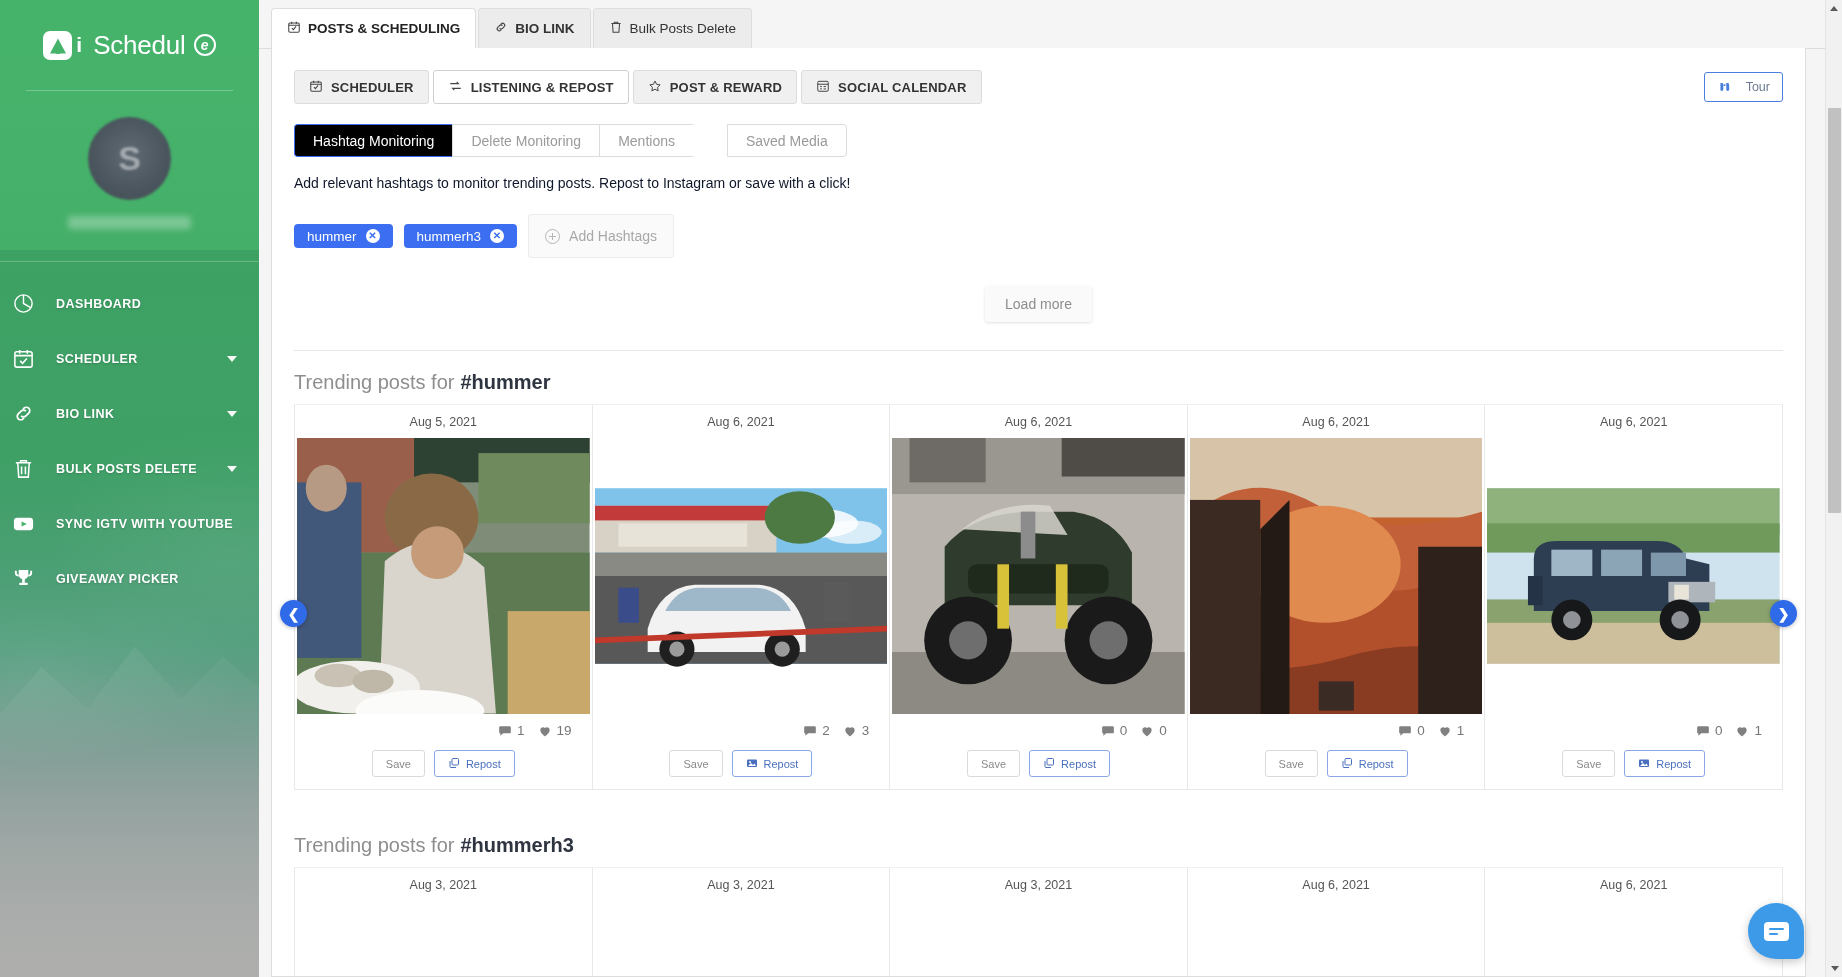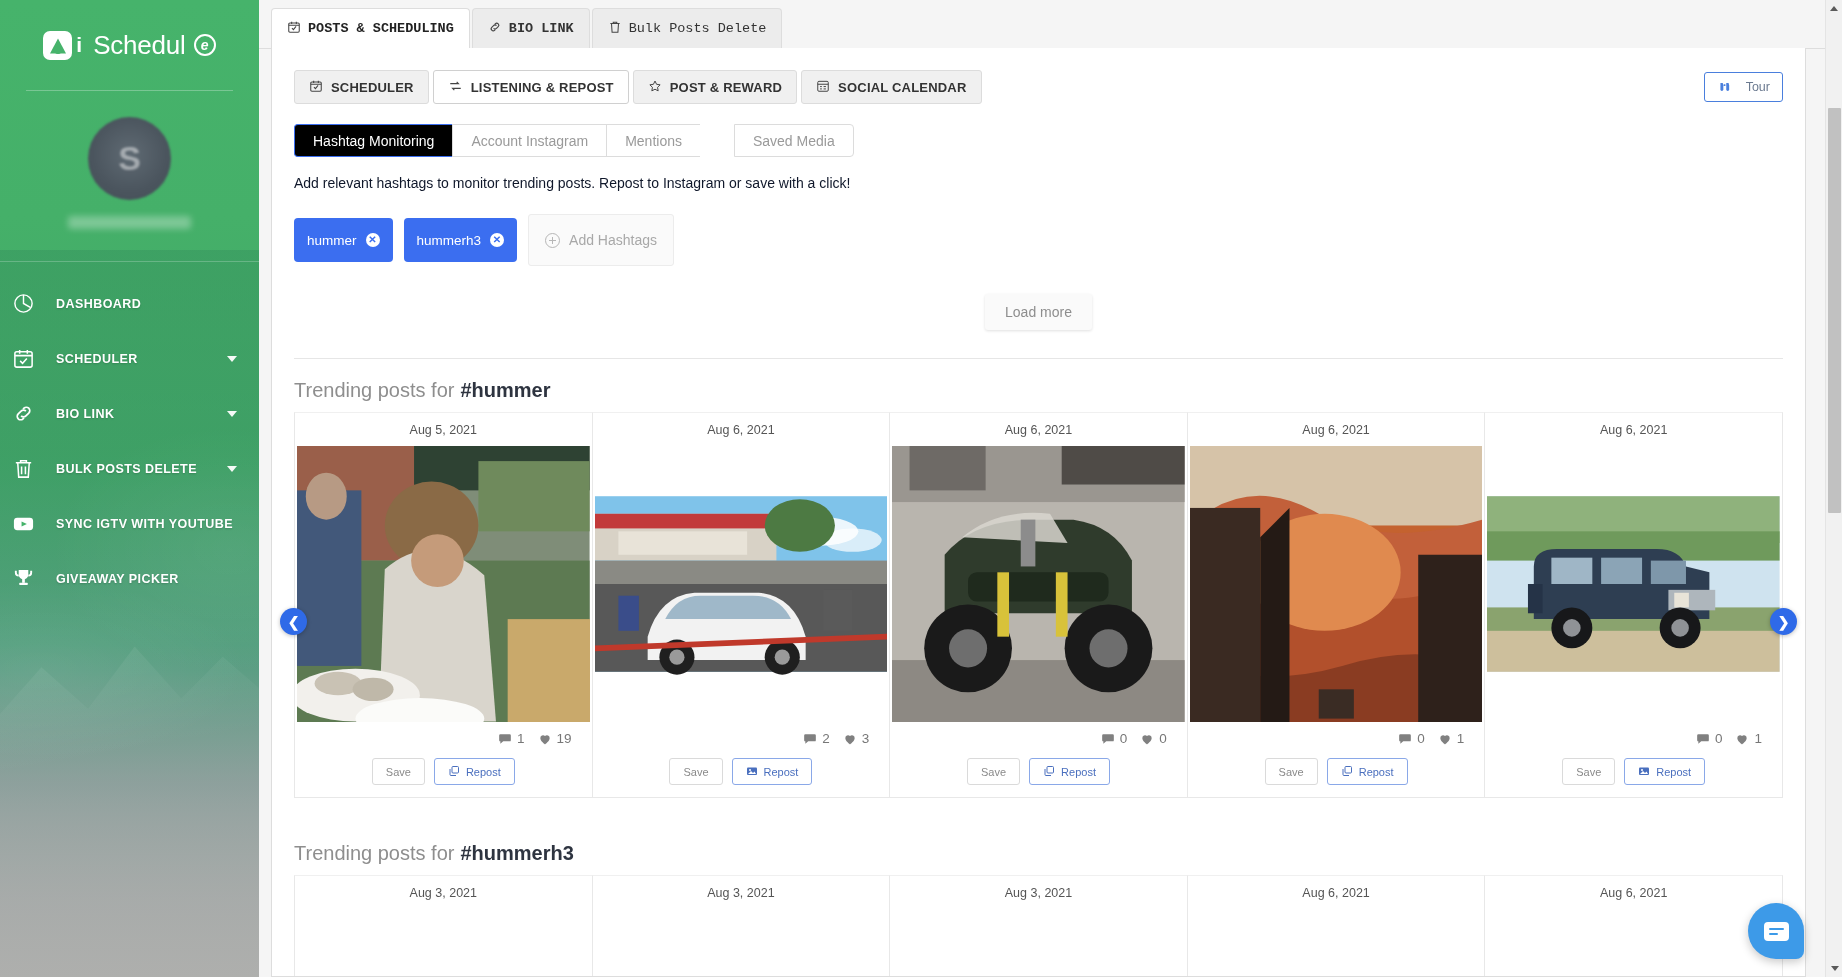--- a/index.html
+++ b/index.html
@@ -109,21 +109,20 @@
     display:flex; align-items:flex-end; gap:2px;
     padding: 9px 0 0 12px; height: 49px;
     border-bottom: 1px solid #ddd; background:#f5f5f5;
   }
   .tab-top {
     display:flex;align-items:center;gap:7px;
     height:40px; padding: 0 15px;
     background:#ececec; border:1px solid #ddd; border-bottom:none;
     border-radius:4px 4px 0 0; font-size:13.5px; color:#333; cursor:pointer;
     font-weight:700;
-    font-family:Liberation Mono, monospace;
   }
   .tab-top.active { background:#fff; border-color:#ddd; color:#222; position:relative; }
   .tab-top.active::after{content:"";position:absolute;left:0;right:0;bottom:-1px;height:2px;background:#fff;}
   .tab-top.plain { font-weight:400; }
 
   .content-card {
     position:absolute; left:12px; right:36px; top:48px; bottom:0;
     background:#fff; border:1px solid #ddd; border-top:none;
     overflow:hidden;
   }
@@ -151,31 +150,31 @@
   }
   .pill:first-child { border-radius:4px 0 0 4px; }
   .pill:last-child { border-right:1px solid #dcdcdc; border-radius:0 4px 4px 0;margin-left:34px; }
   .pill.active { background:#000000; color:#fff; border-color:#3b6ef0; }
 
   .hint { margin: 18px 22px 0 22px; font-size:14px; color:#0f172a; }
 
   .hashtag-row { display:flex; align-items:center; gap:11px; margin: 23px 22px 0 22px; }
   .hashtag {
     display:flex;align-items:center;gap:9px;
-    height:44px; padding:0 13px; border-radius:4px;
+    height:24px; padding:0 13px; border-radius:4px;
     background:#3b6ef0; color:#fff; font-size:13.5px; cursor:pointer;
   }
   .ht-x {
     width:14px;height:14px;border-radius:50%;
     background:#fff; color:#3b6ef0; font-size:10px; font-weight:700;
     display:flex;align-items:center;justify-content:center; line-height:1;
   }
   .add-hashtags {
     display:flex;align-items:center;gap:9px;
-    height:52px; padding:0 16px; border-radius:3px;
+    height:44px; padding:0 16px; border-radius:3px;
     background:#fafafa; border:1px solid #ececec;
     color:#a8a8a8; font-size:14px; cursor:pointer;
   }
   .plus-circle{
     width:15px;height:15px;border-radius:50%;border:1px solid #b6b6b6;
     position:relative; display:inline-block;
   }
   .plus-circle::before,.plus-circle::after{
     content:"";position:absolute;background:#b6b6b6;
   }
@@ -435,21 +434,21 @@
             <path d="M15 7h4l1 4v7a2.5 2.5 0 0 1-5 0v-7z"></path>
             <rect x="10.4" y="9" width="3.2" height="3" rx=".6"></rect>
           </svg>
         </span>
         <span>Tour</span>
       </div>
     </div>
 
     <div class="pill-group">
       <div class="pill active">Hashtag Monitoring</div>
-      <div class="pill">Account Instagram</div>
+      <div class="pill">Delete Monitoring</div>
       <div class="pill">Mentions</div>
       <div class="pill">Saved Media</div>
     </div>
 
     <div class="hint">Add relevant hashtags to monitor trending posts. Repost to Instagram or save with a click!</div>
 
     <div class="hashtag-row">
       <div class="hashtag">
         <span>hummer</span>
         <span class="ht-x">✕</span>

